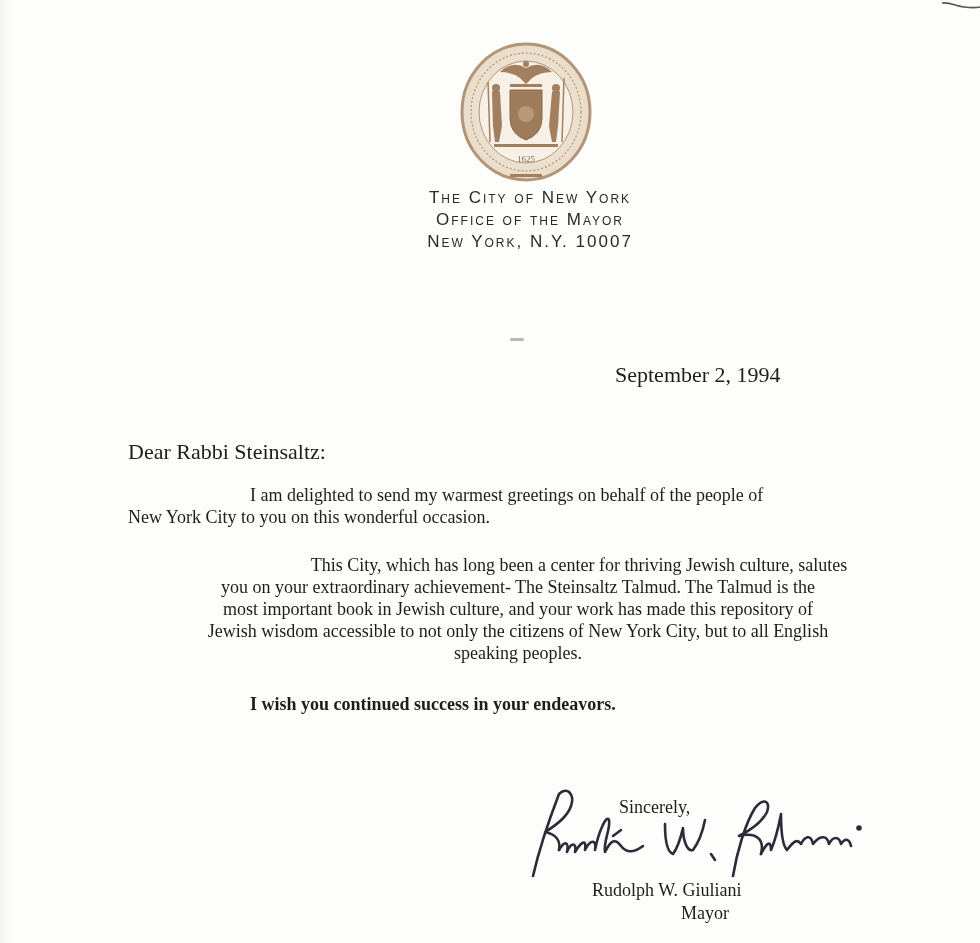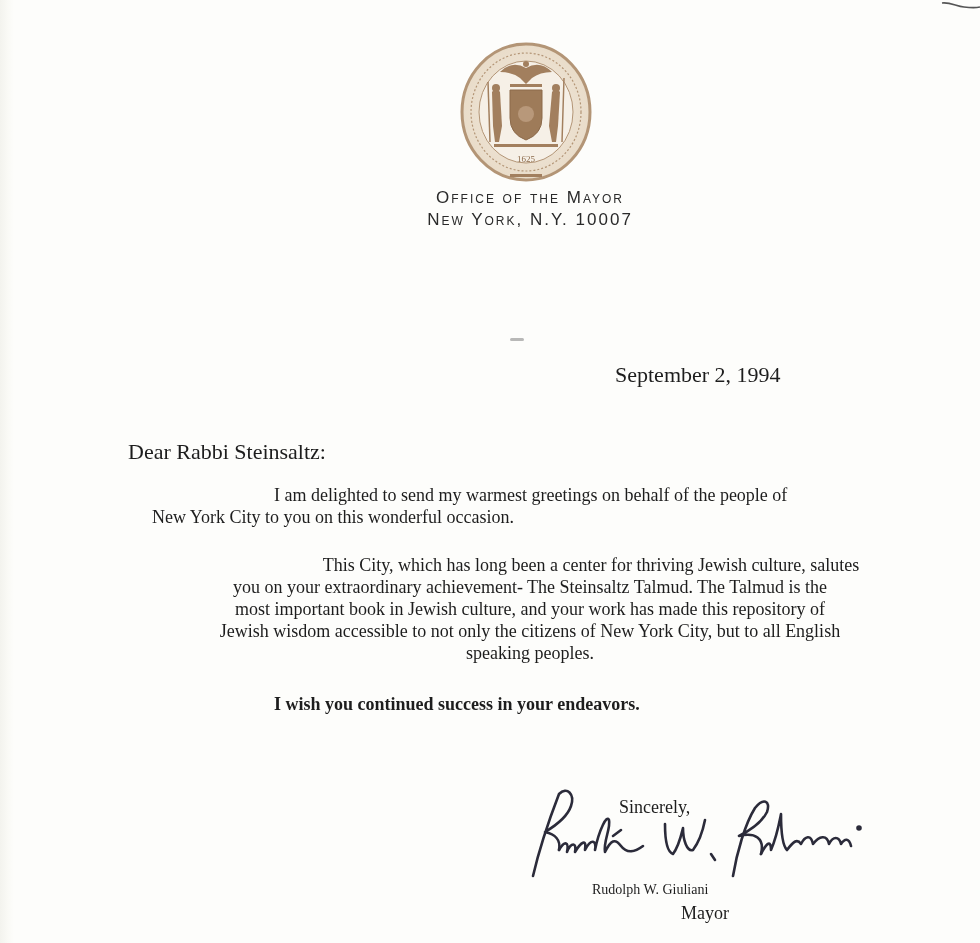--- a/index.html
+++ b/index.html
@@ -78,21 +78,20 @@
     .body-text {
       position: absolute;
       left: 128px;
       width: 780px;
       font-size: 18px;
       line-height: 22px;
     }
     .body-text .ln {
       display: block;
       white-space: nowrap;
-      margin-left: 24px;
     }
     .body-text .indent {
       padding-left: 122px;
     }
     .p1 { top: 484px; }
     .p2 { top: 554px; text-align: center; }
     .p3 { top: 693px; font-weight: bold; }
     .closing {
       position: absolute;
       left: 619px;
@@ -106,21 +105,21 @@
       position: absolute;
       left: 515px;
       top: 780px;
       width: 370px;
       height: 105px;
     }
     .signer-name {
       position: absolute;
       left: 592px;
       top: 879px;
-      font-size: 14px;
+      font-size: 18px;
       line-height: 22px;
       white-space: nowrap;
     }
     .signer-title {
       position: absolute;
       left: 681px;
       top: 902px;
       font-size: 18px;
       line-height: 22px;
       white-space: nowrap;
@@ -161,20 +160,21 @@
     <line x1="28" y1="40" x2="30" y2="100" stroke="#a27f5e" stroke-width="1.5"></line>
     <line x1="104" y1="36" x2="102" y2="100" stroke="#a27f5e" stroke-width="1.5"></line>
 
     <rect x="34" y="102" width="64" height="3" fill="#a27f5e"></rect>
     <text x="66" y="120" text-anchor="middle" font-size="9" fill="#8c6a4a" font-family="Liberation Serif, serif">1625</text>
     <rect x="50" y="132" width="32" height="3" fill="#a27f5e"></rect>
   </svg>
 </div>
 
 <div class="letterhead">
+  <div class="line">The City of New York</div>
   <div class="line">Office of the Mayor</div>
   <div class="line">New York, N.Y. 10007</div>
 </div>
 
 <div class="stray-mark"></div>
 
 <div class="date">September 2, 1994</div>
 
 <div class="salutation">Dear Rabbi Steinsaltz:</div>
 

